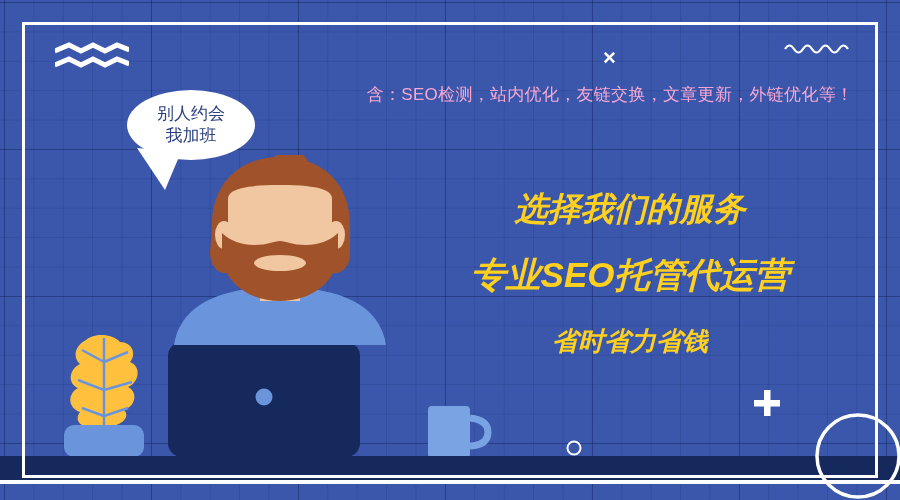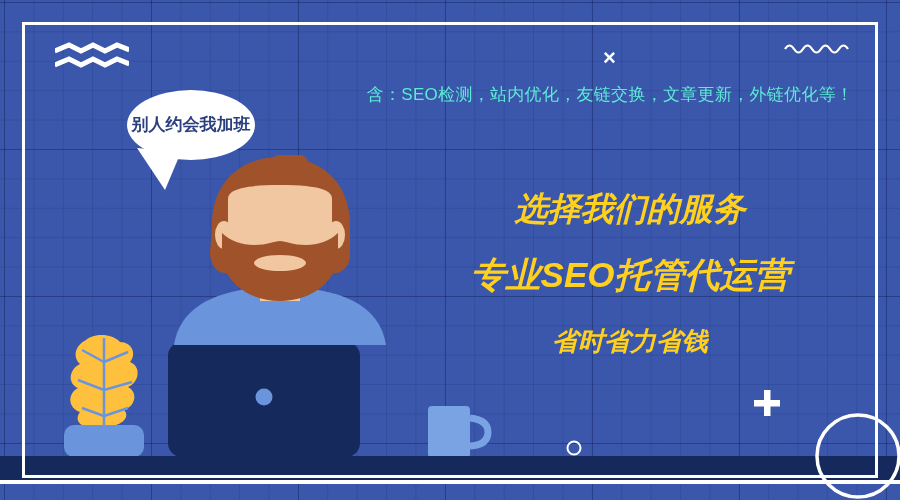--- a/index.html
+++ b/index.html
@@ -76,21 +76,21 @@
     font-weight: bold;
     line-height: 1;
     position: relative;
     top: 3px;
   }
   #subtitle {
     margin-top: 17px;
     font-size: 17px;
     letter-spacing: 0.3px;
     white-space: nowrap;
-    color: #5eead4;
+    color: #f9a8d4;
   }
   
   #slogans {
     position: absolute;
     left: 430px;
     top: 192px;
     width: 400px;
     text-align: center;
     color: #ffd01e;
     font-weight: bold;
@@ -102,25 +102,26 @@
 
   
   #speech-bubble-wrap { position: absolute; left: 127px; top: 90px; }
   #speech-bubble {
     position: relative;
     width: 128px;
     height: 70px;
     background: #ffffff;
     border-radius: 50% / 50%;
     display: flex;
+    flex-direction: column;
     align-items: center;
     justify-content: center;
     color: #2b3f7e;
     font-size: 17px;
-    font-weight: bold;
+    font-weight: normal;
     line-height: 1.28;
   }
   
   #person { position: absolute; left: 150px; top: 155px; }
 
   
   #desk-scene { position: absolute; left: 0px; top: 300px; }
 </style>
 </head>
 <body>

